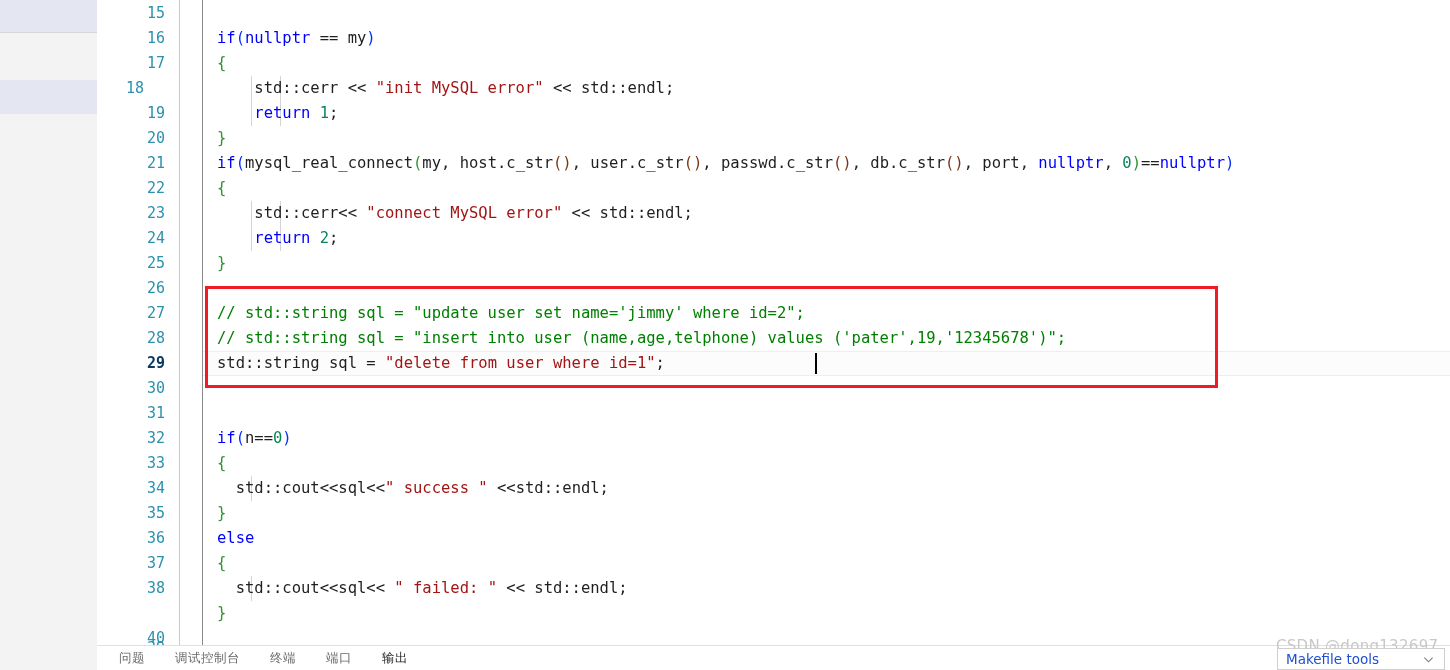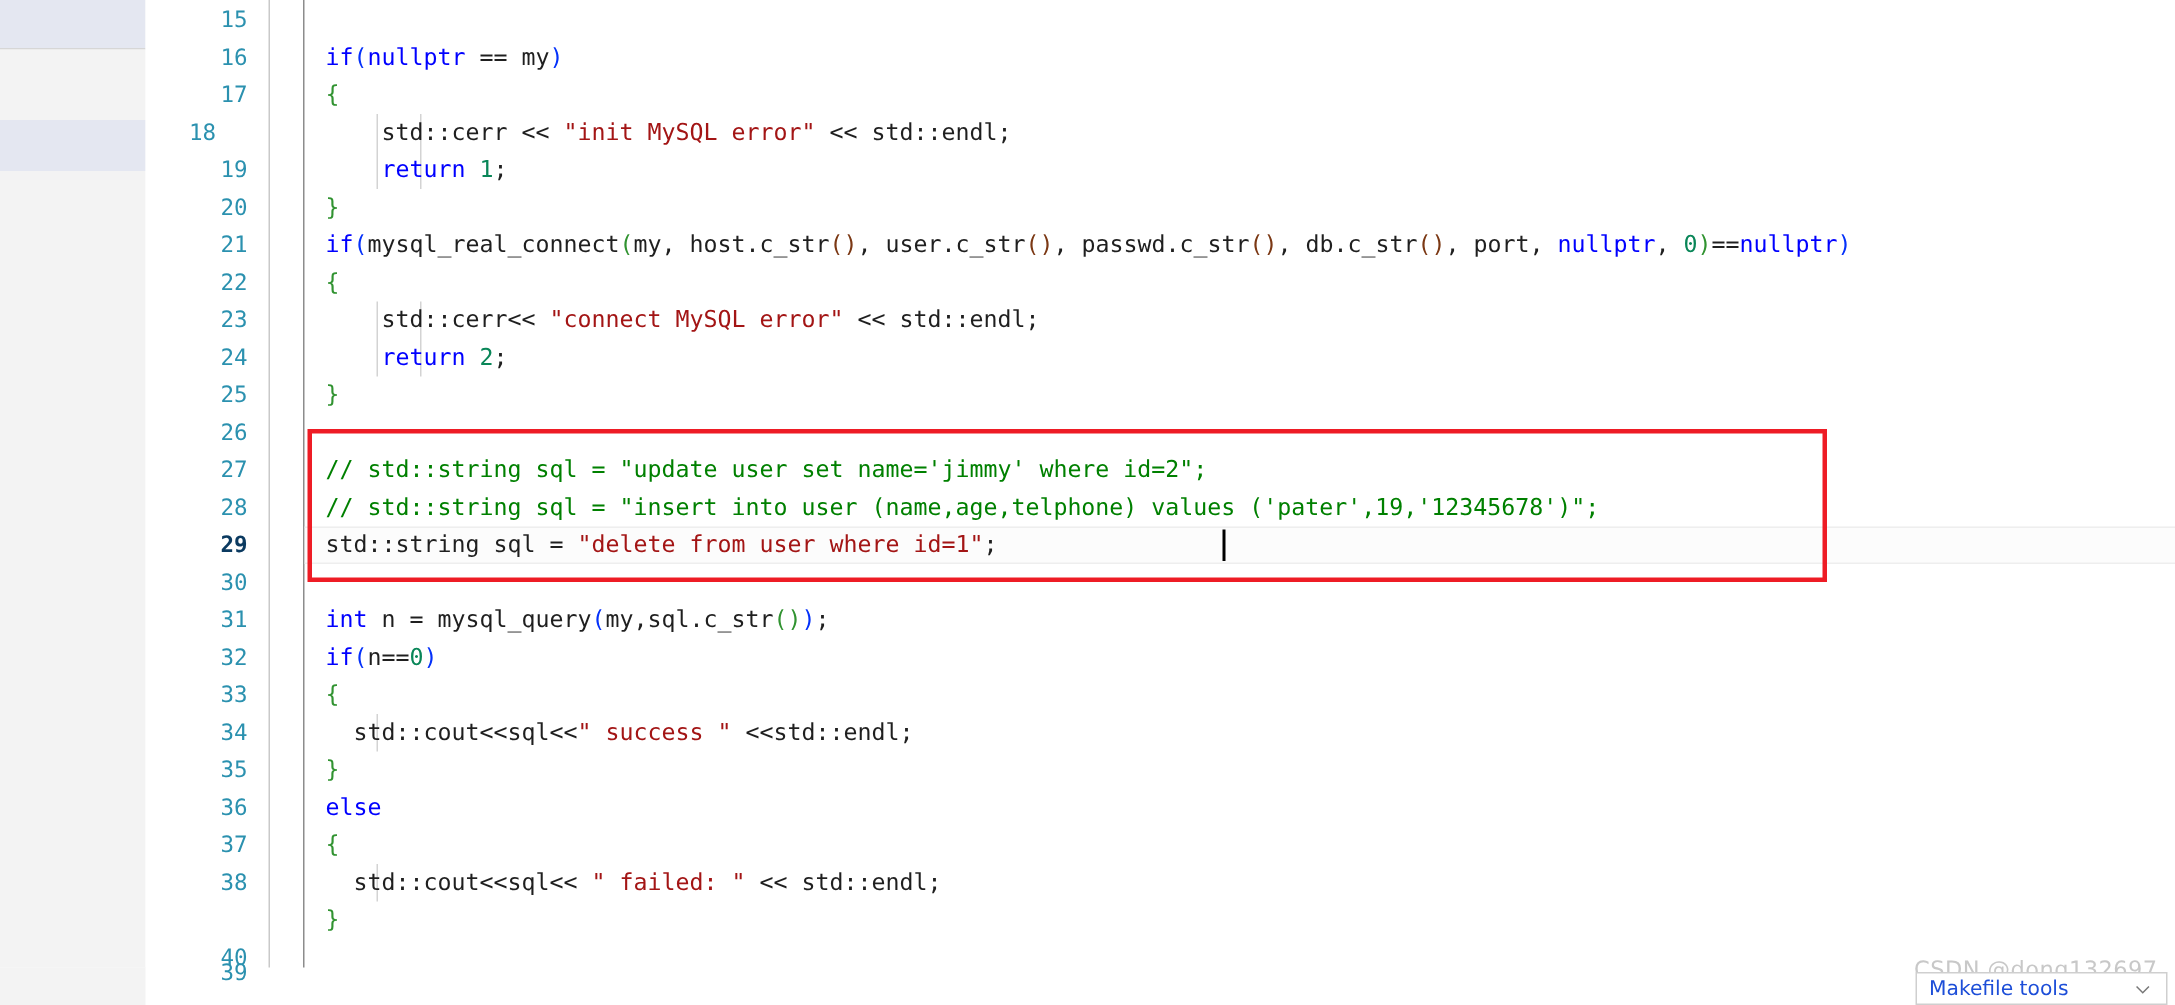--- a/index.html
+++ b/index.html
@@ -295,21 +295,20 @@
       <div class="code-line" style="top:276px;"></div>
 
       <div class="code-line" style="top:301px;"><span class="t-cmt">// std::string sql = "update user set name='jimmy' where id=2";</span></div>
 
       <div class="code-line" style="top:326px;"><span class="t-cmt">// std::string sql = "insert into user (name,age,telphone) values ('pater',19,'12345678')";</span></div>
 
       <div class="code-line current-line" style="top:351px;"><span class="t-plain">std::string sql = </span><span class="t-str">"delete from user where id=1"</span><span class="t-plain">;</span></div>
 
       <div class="code-line" style="top:376px;"></div>
 
-      <div class="code-line" style="top:401px;"><span class="t-kw">int</span><span class="t-plain"> n = mysql_query</span><span class="t-br1">(</span><span class="t-plain">my,sql.c_str</span><span class="t-br2">()</span><span class="t-br1">)</span><span class="t-plain">;</span></div>
 
       <div class="code-line" style="top:426px;"><span class="t-kw">if</span><span class="t-br1">(</span><span class="t-plain">n==</span><span class="t-num">0</span><span class="t-br1">)</span></div>
 
       <div class="code-line" style="top:451px;"><span class="t-br2">{</span></div>
 
       <div class="code-line" style="top:476px;"><span class="t-plain">  std::cout&lt;&lt;sql&lt;&lt;</span><span class="t-str">" success "</span><span class="t-plain"> &lt;&lt;std::endl;</span></div>
 
       <div class="code-line" style="top:501px;"><span class="t-br2">}</span></div>
 
       <div class="code-line" style="top:526px;"><span class="t-kw">else</span></div>
@@ -323,20 +322,29 @@
       <div class="code-line" style="top:626px;"></div>
 
       <div class="caret" style="left:612px;top:353px;height:21px;"></div>
 
     </div>
   </div>
 
   <div class="red-box" style="left:205px;top:286px;width:1013px;height:102px;"></div>
 
   <div class="bottom-left-blank"></div>
+  <div class="bottom-panel">
+    <div class="tabs">
+      <div class="tab">问题</div>
+      <div class="tab">调试控制台</div>
+      <div class="tab">终端</div>
+      <div class="tab">端口</div>
+      <div class="tab active">输出</div>
+    </div>
+  </div>
 
   <div class="watermark">CSDN @dong132697</div>
 
   <div class="mk-select">
     <span class="mk-label">Makefile tools</span>
     <svg class="mk-chevron" viewBox="0 0 12 12">
       <path d="M1.5 4 L6 8.5 L10.5 4" fill="none" stroke="#777777" stroke-width="1.1"></path>
     </svg>
   </div>
 

